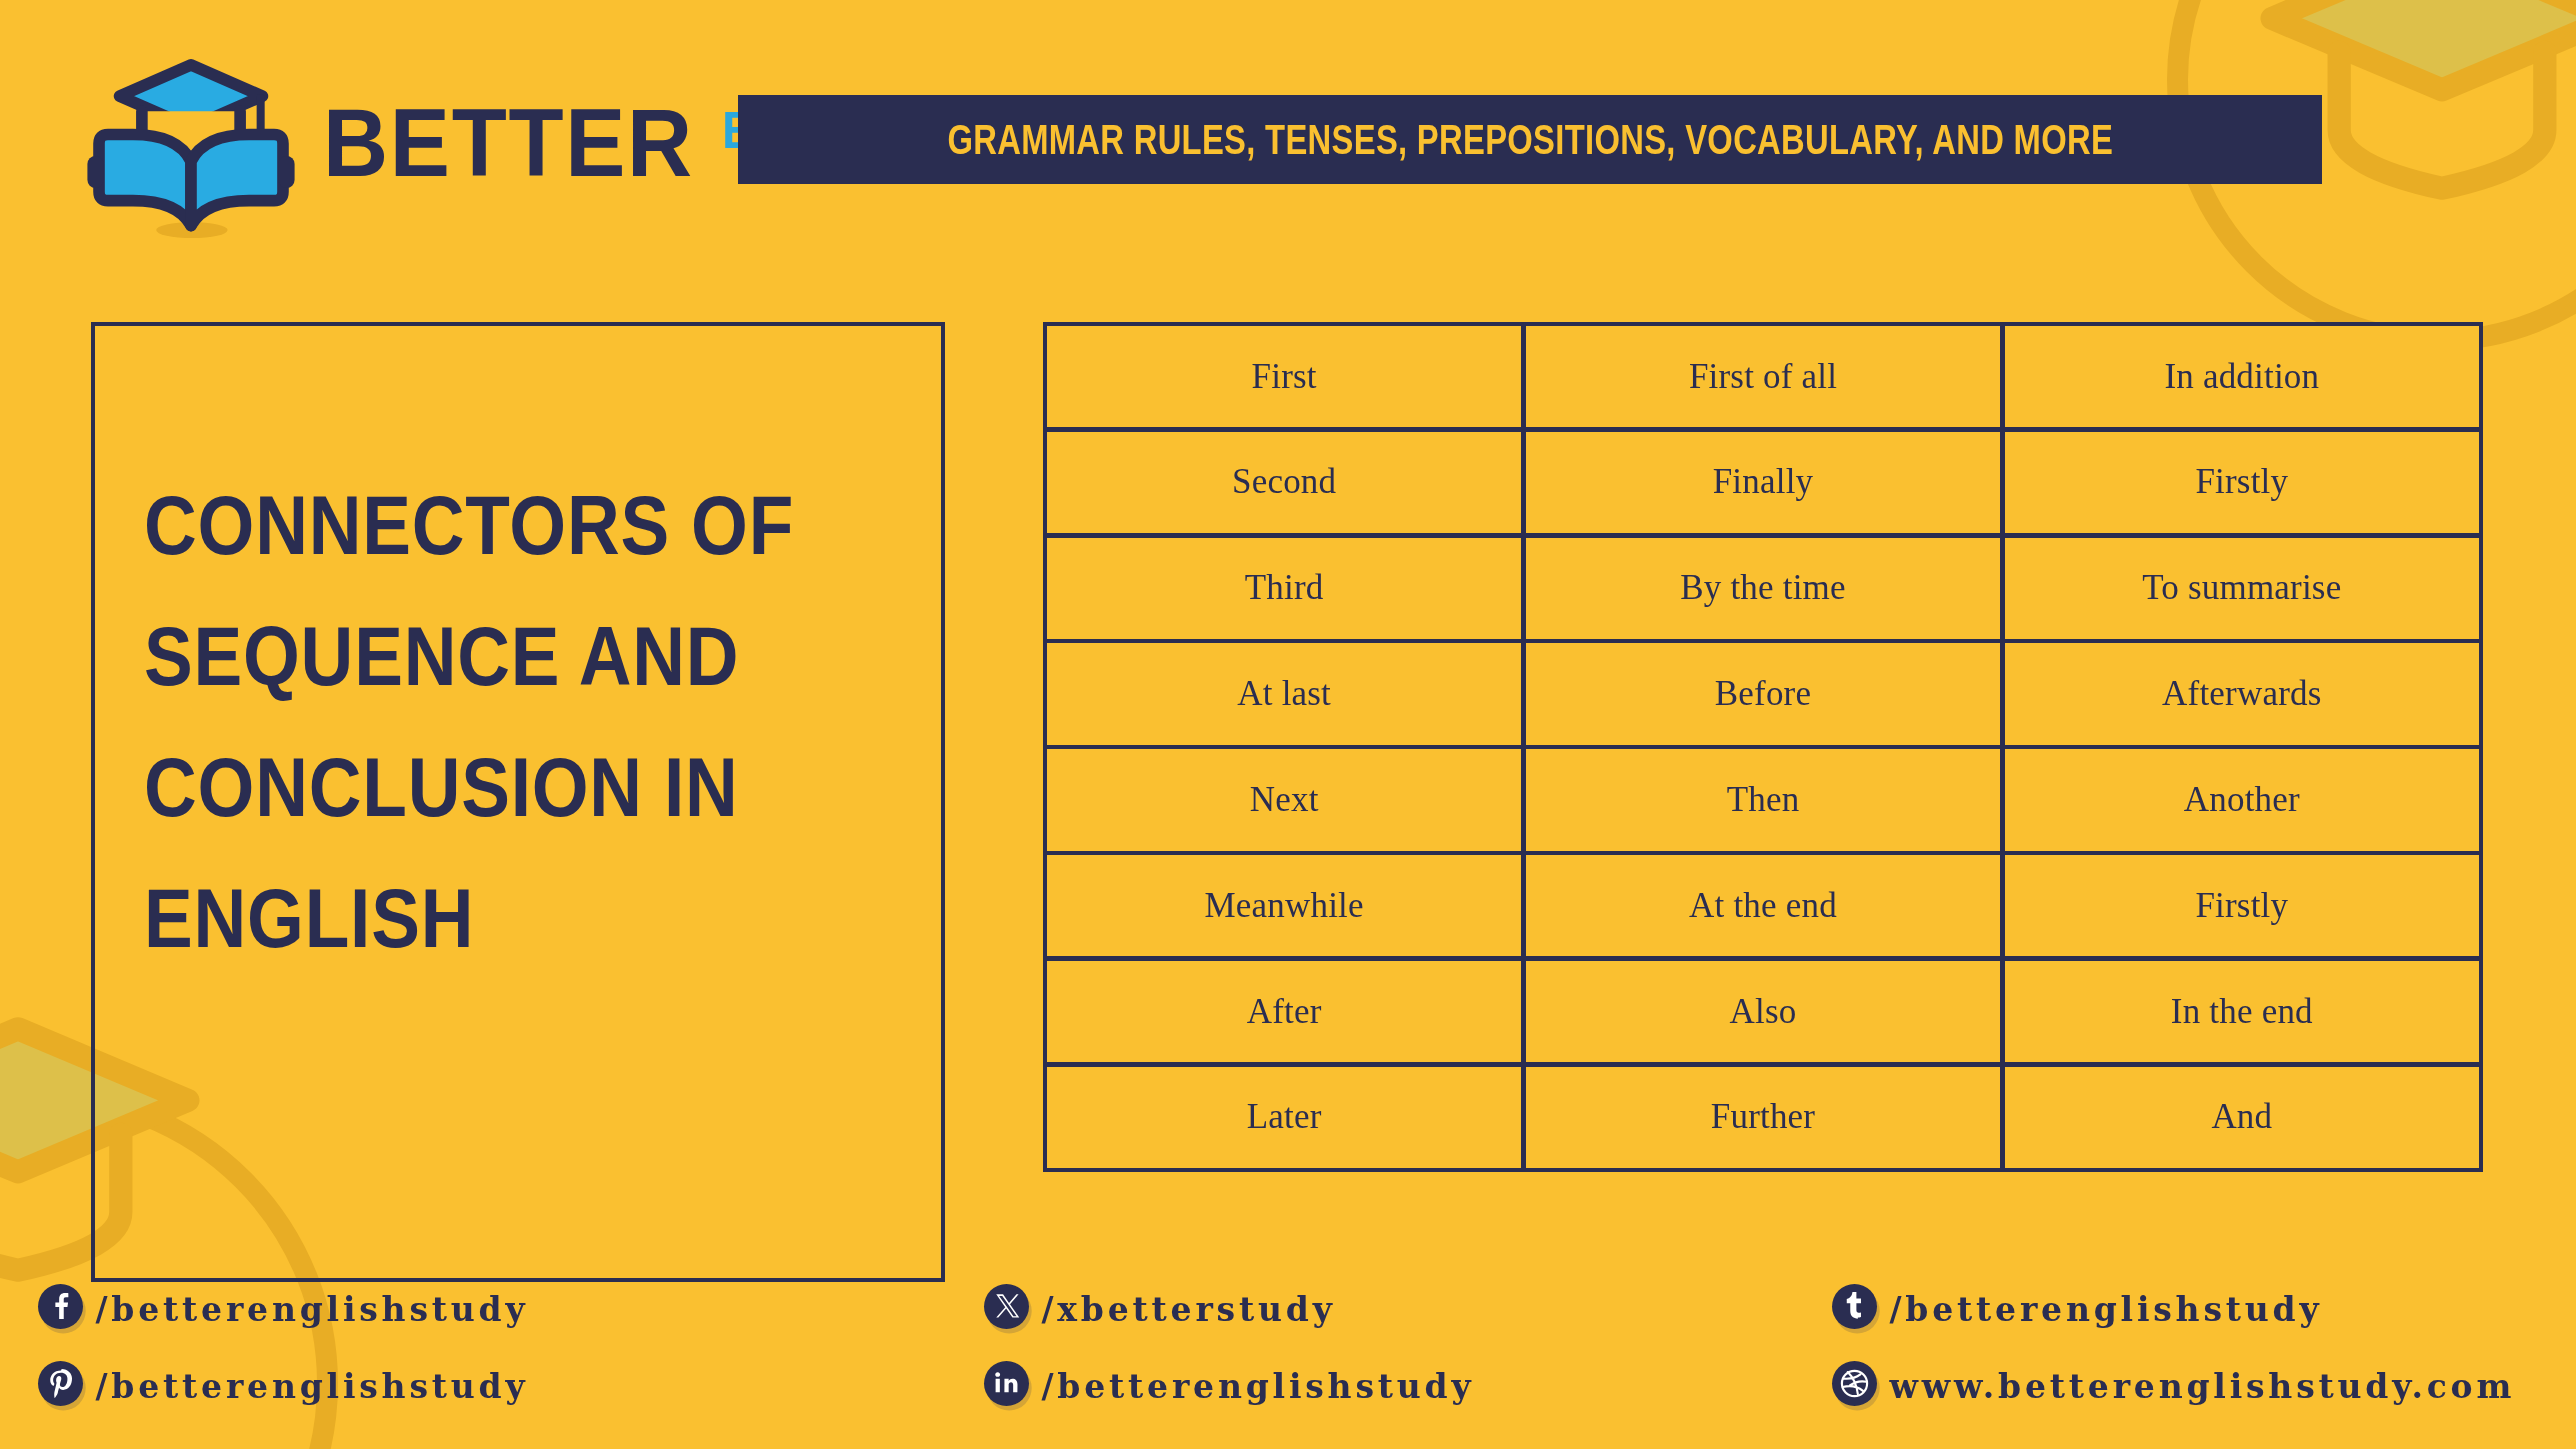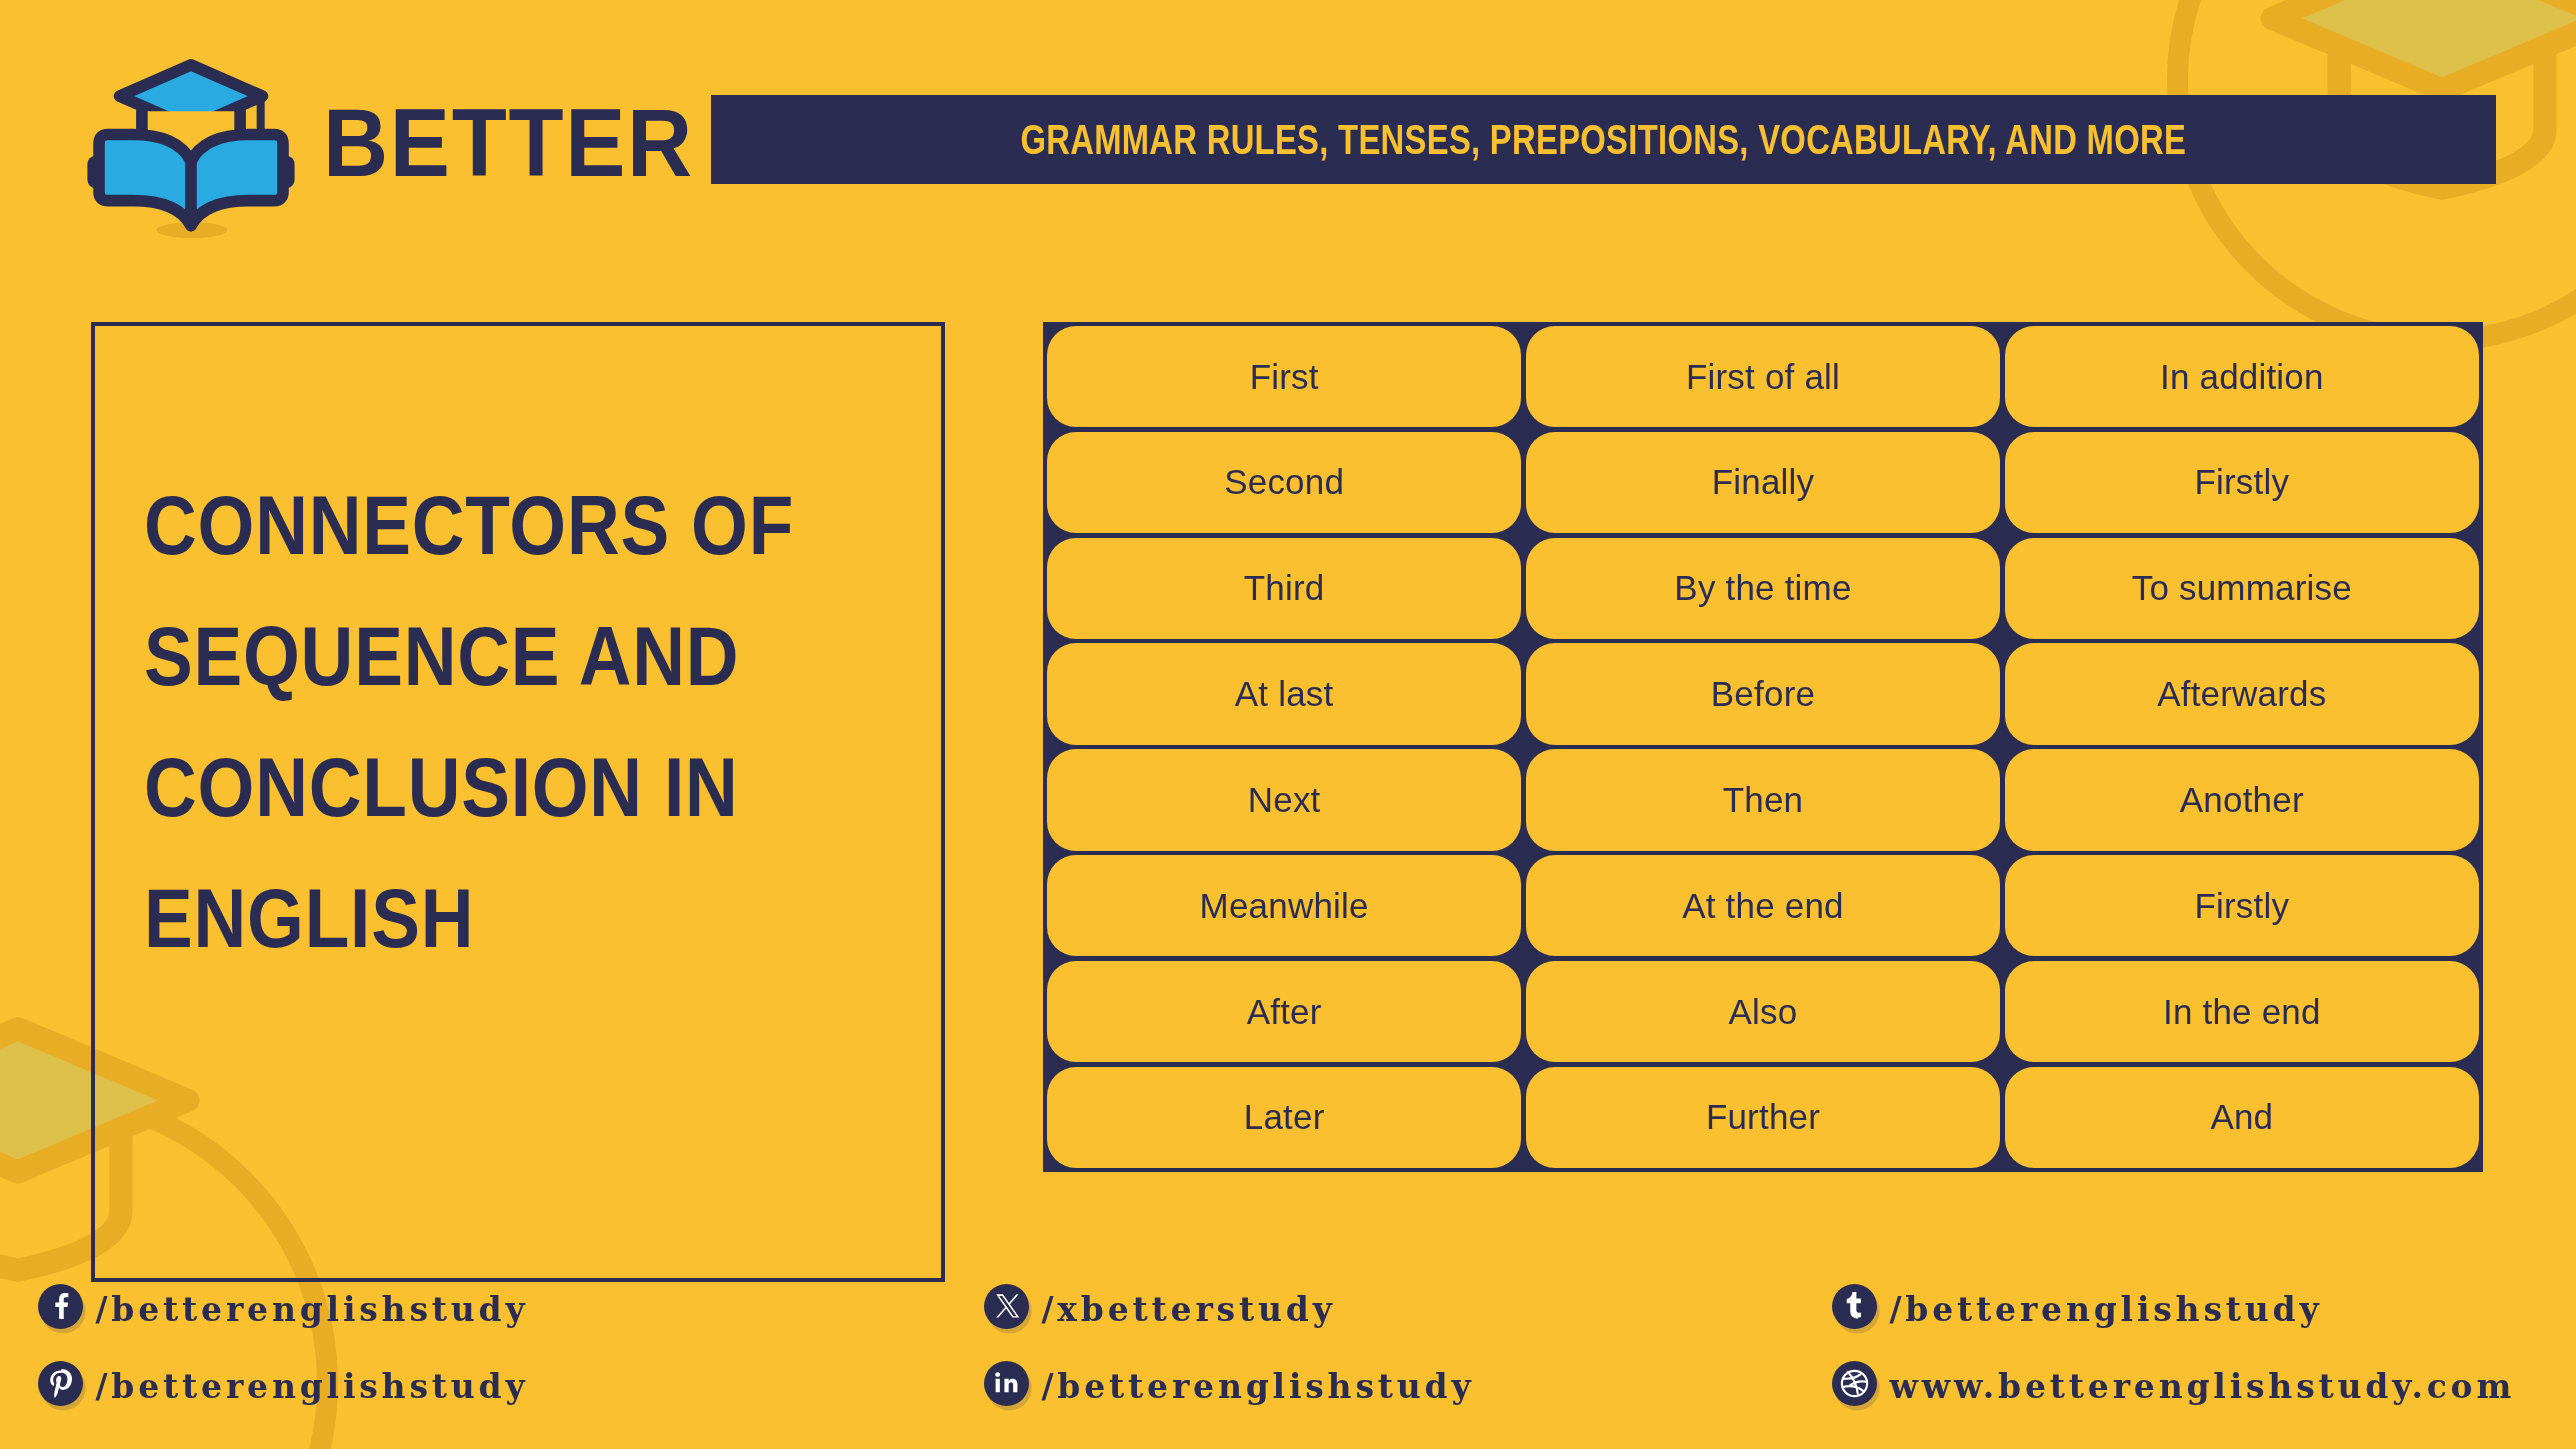--- a/index.html
+++ b/index.html
@@ -72,23 +72,23 @@
     line-height: 1.05;
     color: #2ba8dd;
     letter-spacing: 4px;
     transform: scaleX(0.95);
     transform-origin: left center;
     margin-top: 5.4px;
   }
 
   .banner {
     position: absolute;
-    left: 711px;
+    left: 738px;
     top: 95px;
-    width: 1785px;
+    width: 1584px;
     height: 89px;
     background: #2a2d51;
     display: flex;
     align-items: center;
     justify-content: center;
     text-align: center;
   }
   .banner-text {
     color: #fac030;
     font-family: "Liberation Sans Narrow", "Liberation Sans", sans-serif;
@@ -145,24 +145,23 @@
     gap: 4.5px;
     min-height: 0;
   }
   .tcell {
     flex: 1 1 0;
     background: #fac030;
     display: flex;
     align-items: center;
     justify-content: center;
     color: #2a2d51;
-    font-family: Liberation Sans, sans-serif;
+    font-family: Liberation Serif, serif;
     font-size: 35px;
     letter-spacing: 0.2px;
-    border-radius: 29px;
   }
 
   
   .footer {
     position: absolute;
     left: 0;
     top: 1252px;
     width: 2576px;
     height: 179px;
   }

